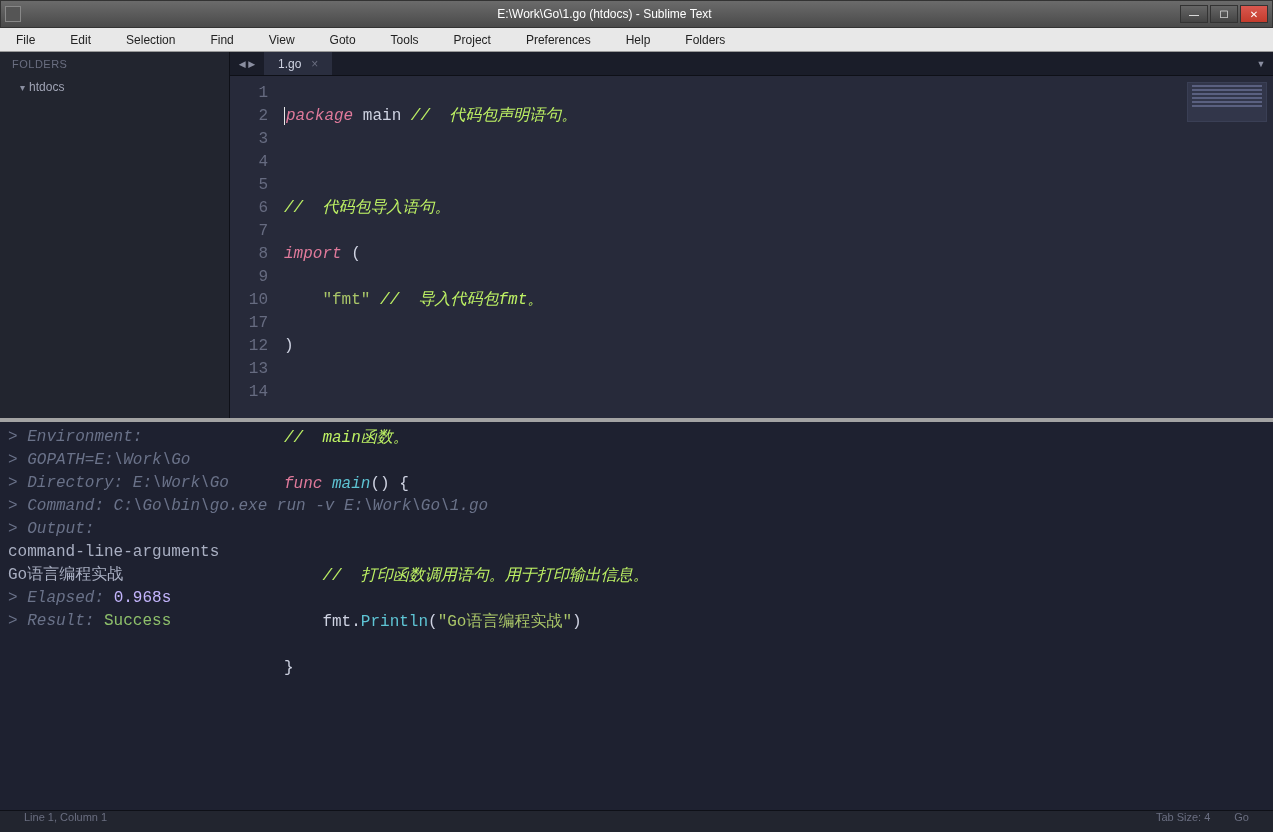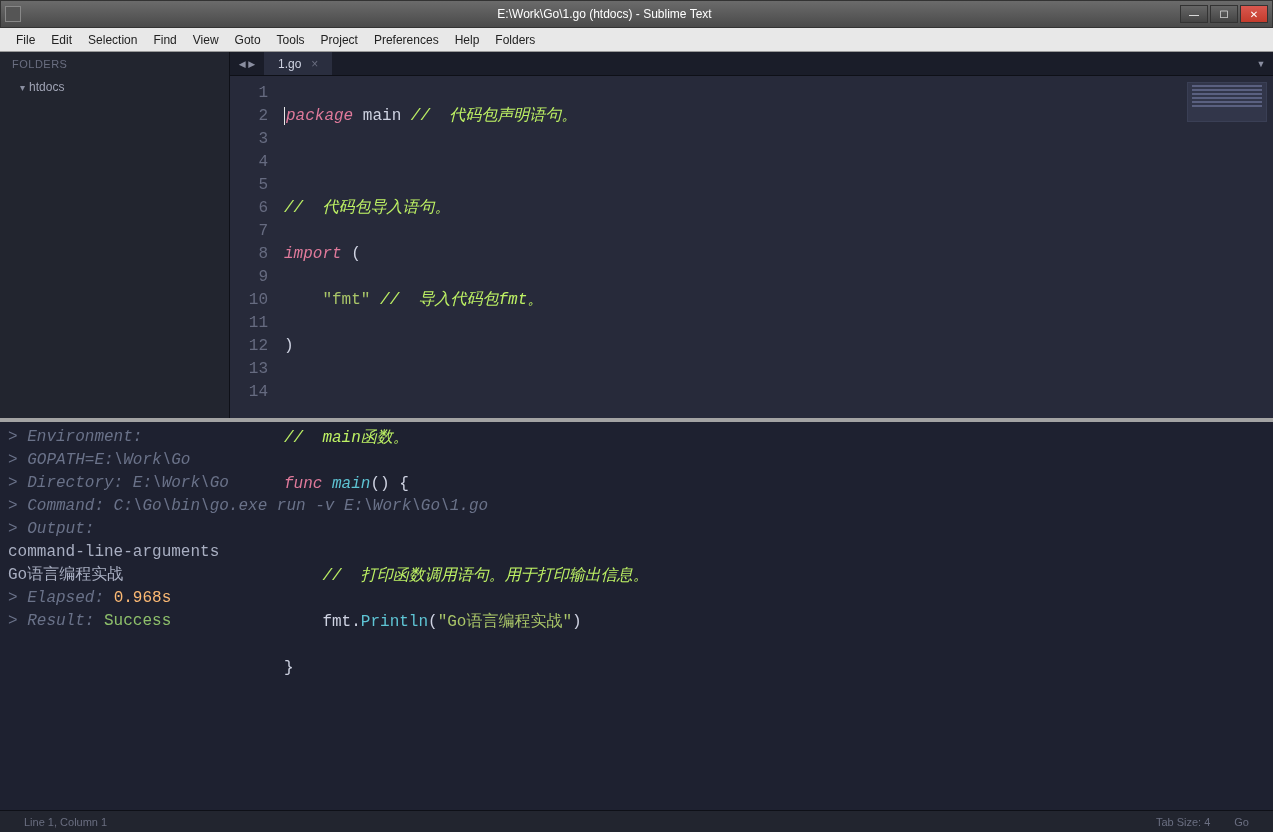--- a/index.html
+++ b/index.html
@@ -36,20 +36,21 @@
 .win-btn.close { background: linear-gradient(to bottom,#d9584f,#c33b2c); }
 .menu-bar {
   height: 24px;
   background: #e8e8e8;
   display: flex;
   align-items: center;
   padding: 0 8px;
   font-size: 12px;
   color: #222;
   border-bottom: 1px solid #999;
+  gap: 19px;
 }
 .menu-item { padding: 0 8px; cursor: pointer; }
 .main-area {
   display: flex;
   flex: 1;
   min-height: 0;
   background: #1e2130;
 }
 .sidebar {
   width: 230px;
@@ -147,29 +148,29 @@
   border-top: 4px solid #a3a3a3;
   font-family: Consolas, "Courier New", monospace;
   font-size: 16px;
   line-height: 23px;
   padding: 4px 8px;
   color: #a9afc2;
   overflow:hidden;
 }
 .console-pane .dim { color: #6a7289; font-style: italic; }
 .console-pane .plain { color: #a9afc2; }
-.console-pane .num { color: #fdba74; }
+.console-pane .num { color: #c4b5fd; }
 .console-pane .success { color: #8ec06b; }
 .status-bar {
   height: 22px;
   background: #22252f;
   border-top: 1px solid #0e1017;
   color: #6a6e80;
   font-size: 11px;
-  display: flex; align-items: center;
+  display: flex; align-items: flex-start;
   padding: 0 12px;
 }
 .status-bar .spacer { flex:1; }
 .status-bar .seg { padding: 0 12px; }
 </style>
 </head>
 <body>
 
 <div class="title-bar">
   <div class="app-icon"></div>
@@ -221,21 +222,21 @@
 <div>1</div>
 <div>2</div>
 <div>3</div>
 <div>4</div>
 <div>5</div>
 <div>6</div>
 <div>7</div>
 <div>8</div>
 <div>9</div>
 <div>10</div>
-<div>11</div>
+<div>17</div>
 <div>12</div>
 <div>13</div>
 <div>14</div>
       </div>
       <div class="code">
 <div><span class="caret"></span><span class="kw">package</span> <span class="ident">main</span> <span class="comment">//  代码包声明语句。</span></div>
 <div> </div>
 <div><span class="comment">//  代码包导入语句。</span></div>
 <div><span class="kw">import</span> <span class="punct">(</span></div>
 <div>    <span class="string">"fmt"</span> <span class="comment">//  导入代码包fmt。</span></div>

